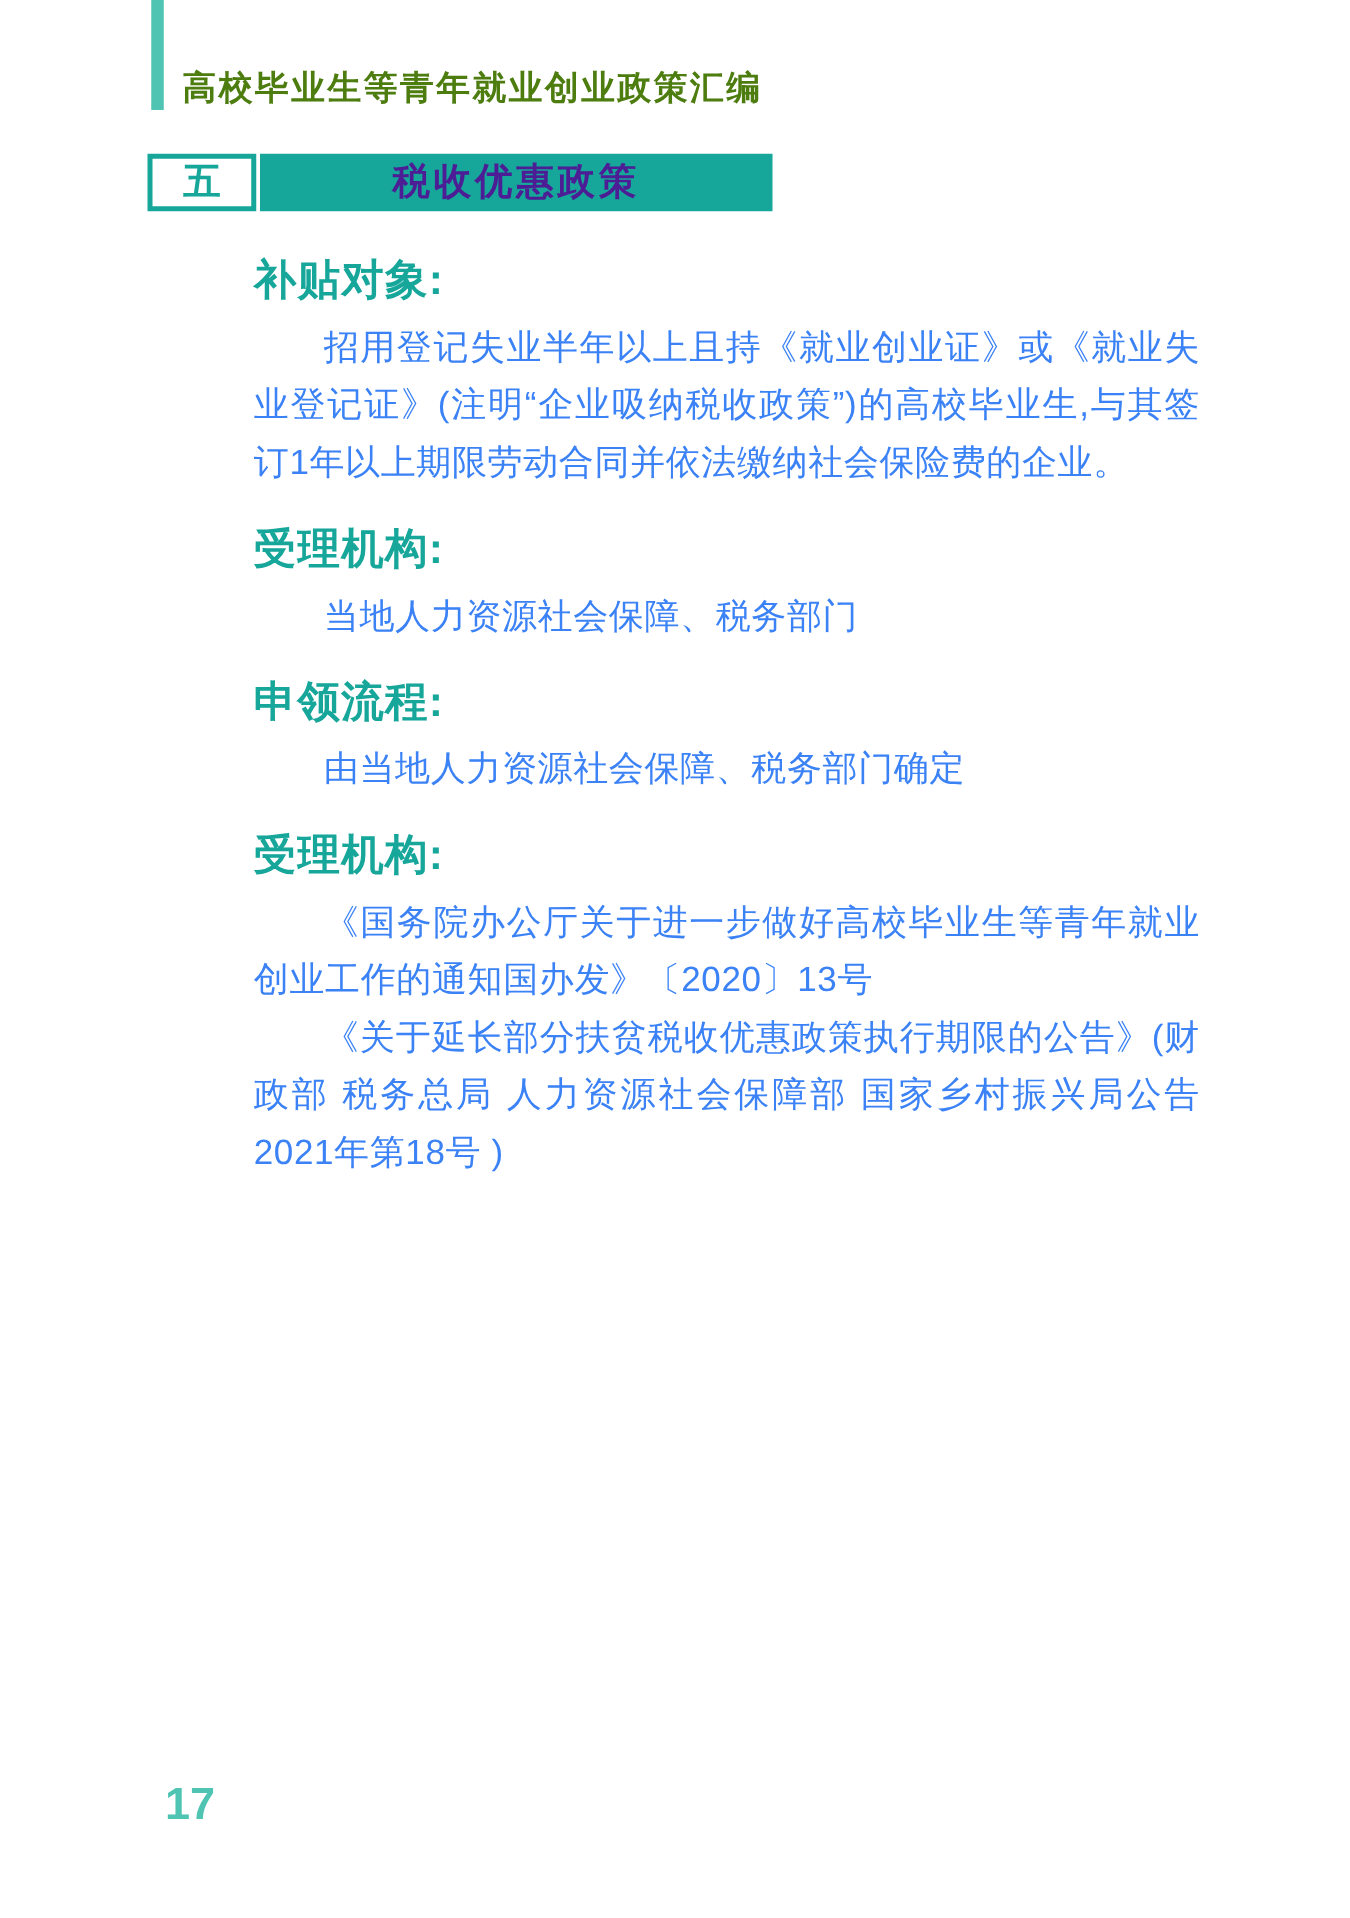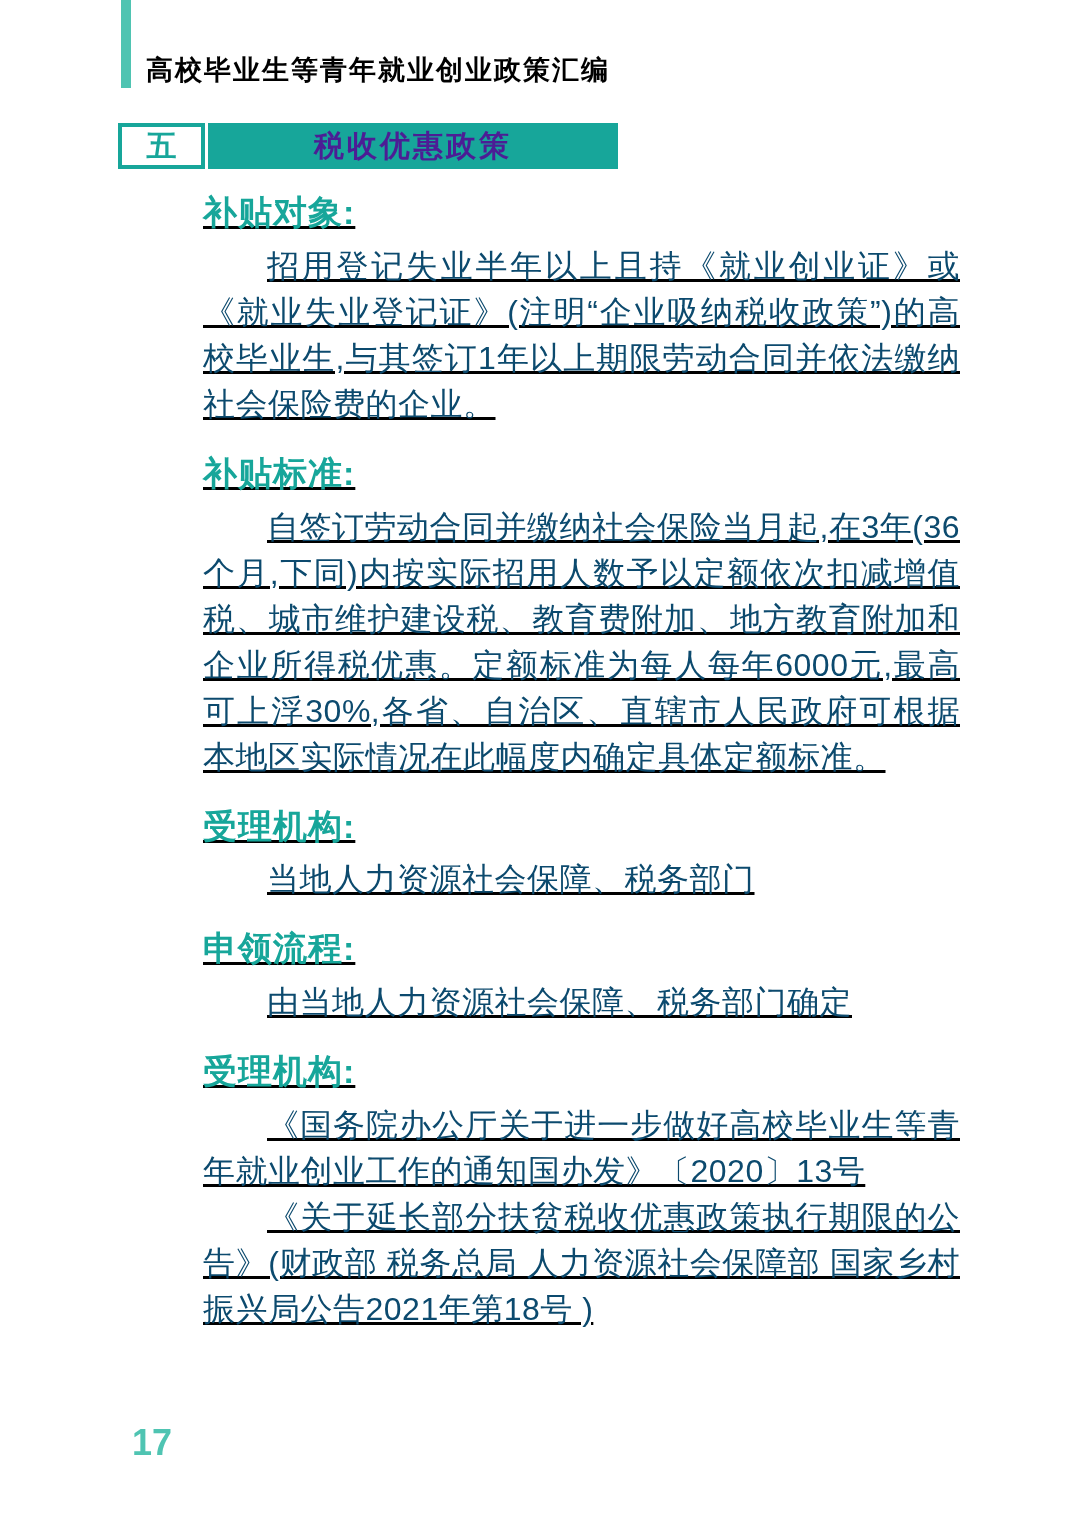--- a/index.html
+++ b/index.html
@@ -25,21 +25,21 @@
     height: 88px;
     background: #4FC4B2;
   }
   .header-title {
     position: absolute;
     left: 146px;
     top: 52px;
     font-size: 27px;
     font-weight: 700;
     letter-spacing: 2px;
-    color: #000000;
+    color: #4d7c0f;
     white-space: nowrap;
   }
   
   .banner-row {
     position: absolute;
     left: 118px;
     top: 123px;
     display: flex;
     align-items: stretch;
     height: 46px;
@@ -72,39 +72,38 @@
     font-size: 30px;
     font-weight: 700;
     letter-spacing: 3px;
     color: #4c1d95;
     line-height: 1;
   }
   
   .content {
     position: absolute;
     left: 203px;
-    top: 166px;
+    top: 178px;
     width: 757px;
-    text-decoration: underline;
   }
   .sec { margin: 0; }
   .sec + .sec { margin-top: 0; }
   .sec-heading {
     margin: 26px 0 10px 0;
     font-size: 34px;
     font-weight: 700;
     color: #17A69A;
     letter-spacing: 1px;
     line-height: 1.2;
   }
   .body-p {
     margin: 0;
-    font-size: 32px;
+    font-size: 28px;
     line-height: 46px;
-    color: #0c4a6e;
+    color: #3b82f6;
     text-align: justify;
     text-indent: 2em;
     letter-spacing: 0.5px;
   }
   
   .page-number {
     position: absolute;
     left: 132px;
     top: 1422px;
     font-size: 36px;
@@ -129,24 +128,20 @@
     </div>
   </div>
 
   <div class="content">
 
     <section class="sec">
       <h2 class="sec-heading">补贴对象:</h2>
       <p class="body-p">招用登记失业半年以上且持《就业创业证》或《就业失业登记证》(注明“企业吸纳税收政策”)的高校毕业生,与其签订1年以上期限劳动合同并依法缴纳社会保险费的企业。</p>
     </section>
 
-    <section class="sec">
-      <h2 class="sec-heading">补贴标准:</h2>
-      <p class="body-p">自签订劳动合同并缴纳社会保险当月起,在3年(36个月,下同)内按实际招用人数予以定额依次扣减增值税、城市维护建设税、教育费附加、地方教育附加和企业所得税优惠。定额标准为每人每年6000元,最高可上浮30%,各省、自治区、直辖市人民政府可根据本地区实际情况在此幅度内确定具体定额标准。</p>
-    </section>
 
     <section class="sec">
       <h2 class="sec-heading">受理机构:</h2>
       <p class="body-p">当地人力资源社会保障、税务部门</p>
     </section>
 
     <section class="sec">
       <h2 class="sec-heading">申领流程:</h2>
       <p class="body-p">由当地人力资源社会保障、税务部门确定</p>
     </section>

